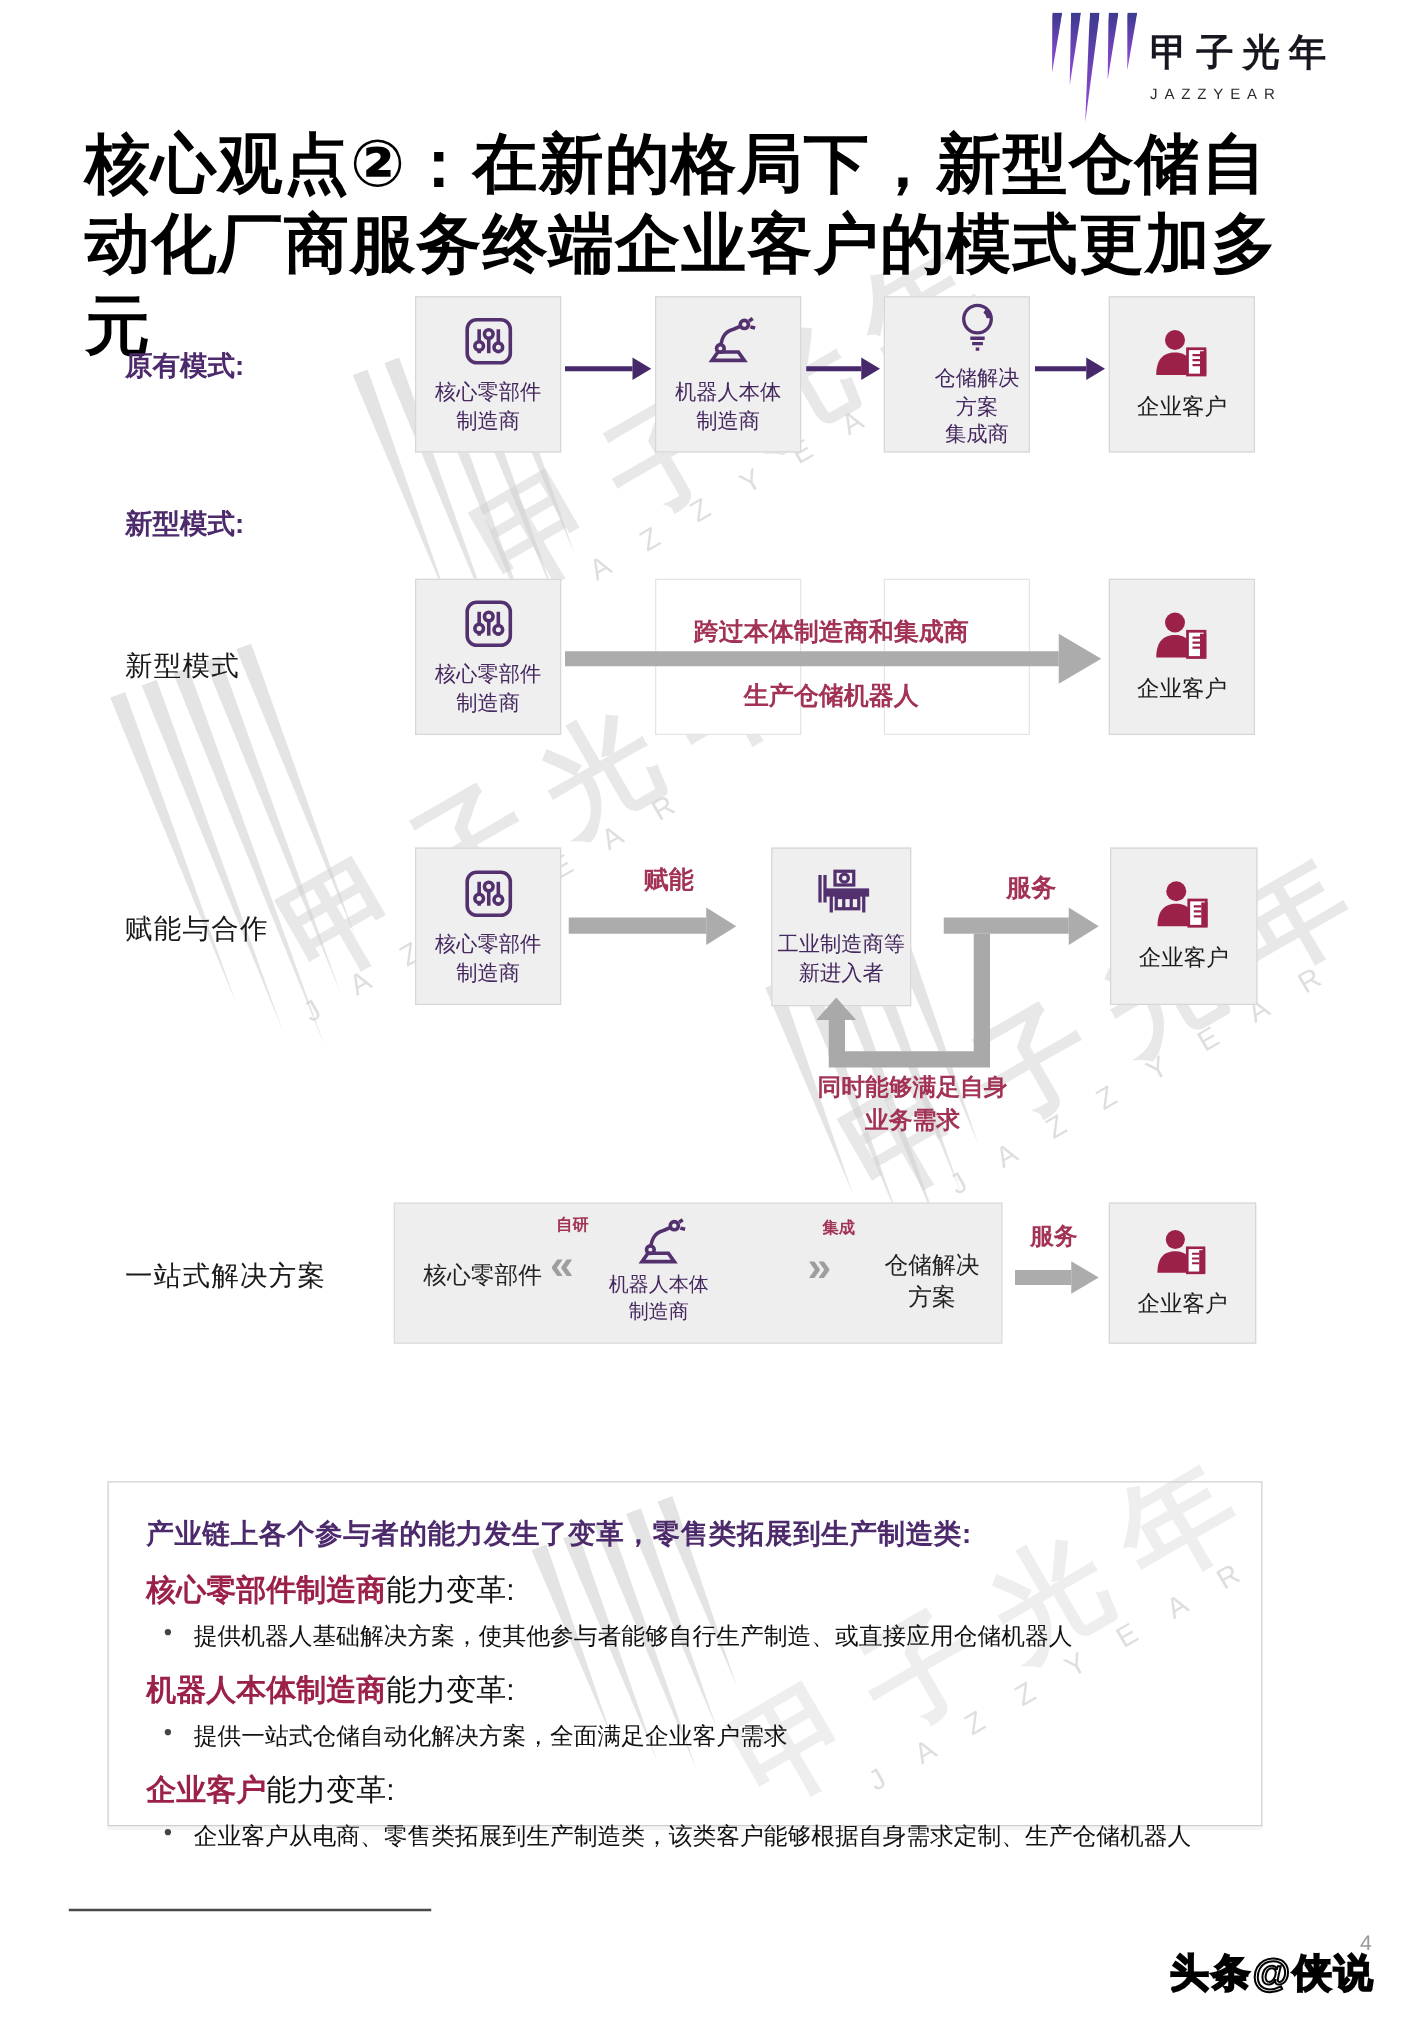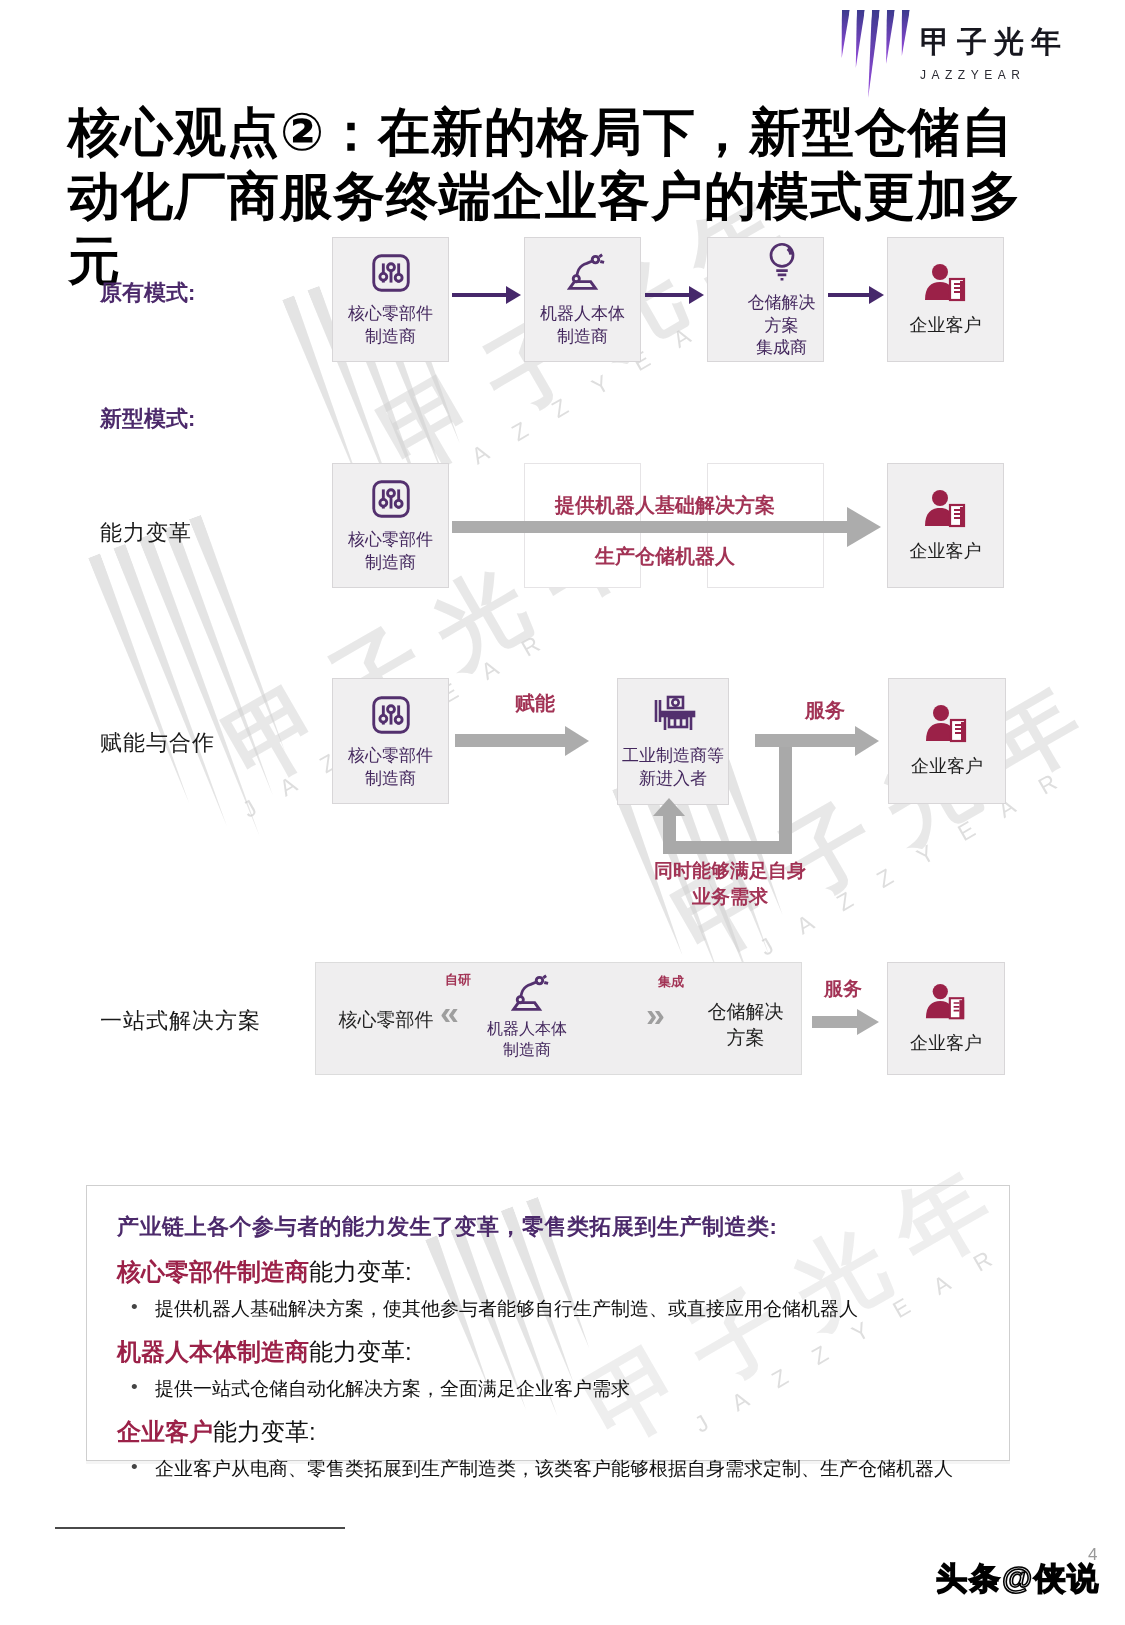--- a/index.html
+++ b/index.html
@@ -213,21 +213,21 @@
       <path d="M4 38 C4 25 10 20 19 20 C28 20 33 25 33 38 Z" fill="#9b2148"></path>
       <rect x="29" y="17" width="14" height="21" fill="#fff" stroke="#9b2148" stroke-width="2.2"></rect>
       <path d="M33 22 h6 M33 26 h6 M33 30 h6" stroke="#9b2148" stroke-width="1.8"></path>
       <rect x="39" y="19" width="5" height="19" fill="#9b2148"></rect>
     </svg>
     <div class="node-label black">企业客户</div>
   </div>
 
   <div class="mode-label" style="left:100px; top:404px;">新型模式:</div>
 
-  <div class="row-label" style="left:100px; top:518px;">能力变革</div>
+  <div class="row-label" style="left:100px; top:518px;">新型模式</div>
 
   <div class="node" style="left:332px; top:463px;">
     <svg class="icon" width="46" height="46" viewBox="0 0 48 48" fill="none" stroke="#53306e" stroke-width="3">
       <rect x="6" y="6" width="36" height="36" rx="8"></rect>
       <line x1="16" y1="14" x2="16" y2="34"></line>
         <circle cx="16" cy="28" r="3.6" fill="#f0eff0"></circle>
       <line x1="24" y1="14" x2="24" y2="34"></line>
         <circle cx="24" cy="18" r="3.6" fill="#f0eff0"></circle>
       <line x1="32" y1="14" x2="32" y2="34"></line>
         <circle cx="32" cy="29" r="3.6" fill="#f0eff0"></circle>
@@ -235,21 +235,21 @@
     <div class="node-label pre">核心零部件
 制造商</div>
   </div>
 
   <div class="ghost" style="left:524px; top:463px;"></div>
   <div class="ghost" style="left:707px; top:463px;"></div>
 
   <div class="harrow arrow-gray arrow-big" style="left:452px; top:521px; width:395px; height:12px;">
       <div class="body"></div>
     </div>
-  <div class="flow-note" style="left:500px; top:492px; width:330px;">提供机器人基础解决方案</div>
+  <div class="flow-note" style="left:500px; top:492px; width:330px;">跨过本体制造商和集成商</div>
   <div class="flow-note" style="left:500px; top:543px; width:330px;">生产仓储机器人</div>
 
   <div class="node" style="left:887px; top:463px;">
     <svg class="icon" width="50" height="44" viewBox="0 0 50 44">
       <circle cx="19" cy="10" r="8" fill="#9b2148"></circle>
       <path d="M4 38 C4 25 10 20 19 20 C28 20 33 25 33 38 Z" fill="#9b2148"></path>
       <rect x="29" y="17" width="14" height="21" fill="#fff" stroke="#9b2148" stroke-width="2.2"></rect>
       <path d="M33 22 h6 M33 26 h6 M33 30 h6" stroke="#9b2148" stroke-width="1.8"></path>
       <rect x="39" y="19" width="5" height="19" fill="#9b2148"></rect>
     </svg>

